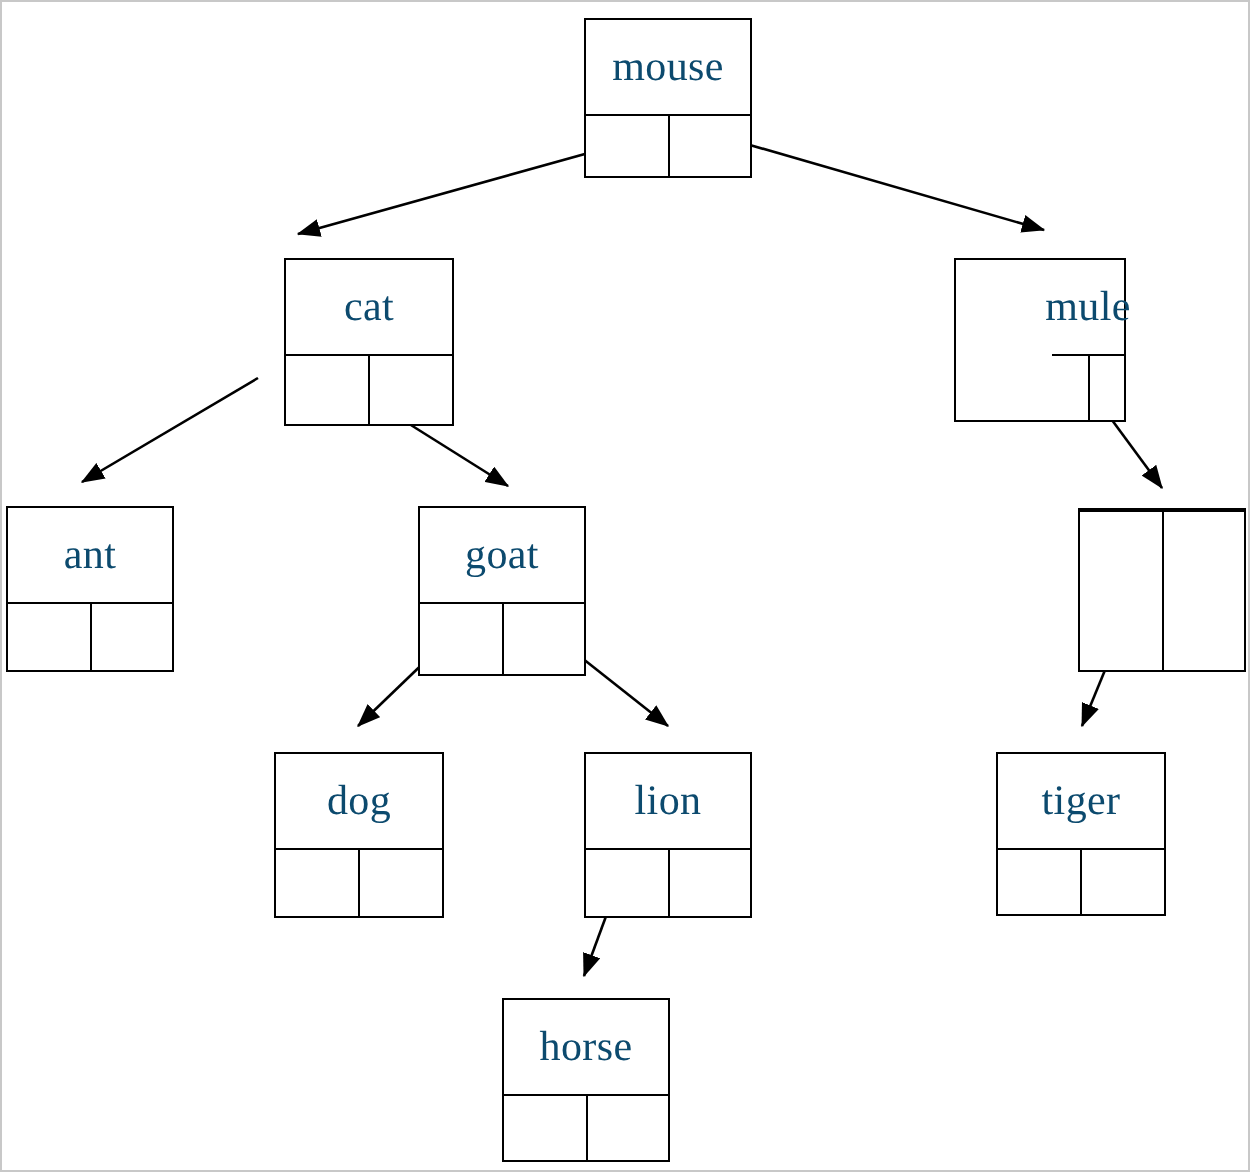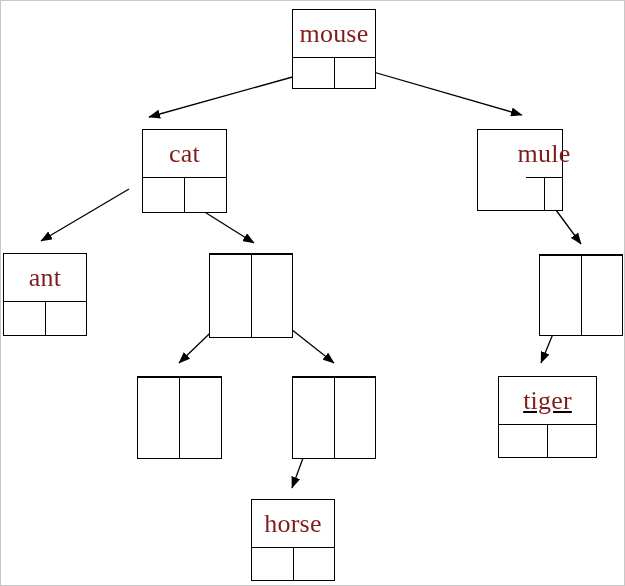--- a/index.html
+++ b/index.html
@@ -32,22 +32,22 @@
     background: #ffffff;
     display: flex;
     flex-direction: column;
   }
   .node-label {
     flex: 0 0 auto;
     height: 47px;
     display: flex;
     align-items: center;
     justify-content: center;
-    font-size: 26px;
-    color: #7f1d1d;
+    font-size: 21px;
+    color: #0c4a6e;
     letter-spacing: 0.2px;
     white-space: nowrap;
   }
   .node-pointers {
     flex: 1 1 auto;
     display: flex;
     border-top: 1.4px solid #000000;
   }
   .ptr {
     flex: 1 1 50%;
@@ -104,44 +104,47 @@
         </div>
       </div>
       <div class="node" style="left: 2px; top: 252px; width: 84px; height: 83px;">
         <div class="node-label">ant</div>
         <div class="node-pointers">
           <div class="ptr left"></div>
           <div class="ptr right"></div>
         </div>
       </div>
       <div class="node" style="left: 208px; top: 252px; width: 84px; height: 85px;">
+        <div class="node-label">goat</div>
         <div class="node-pointers">
           <div class="ptr left"></div>
           <div class="ptr right"></div>
         </div>
       </div>
       <div class="node" style="left: 538px; top: 253px; width: 84px; height: 82px;">
         <div class="node-pointers">
           <div class="ptr left"></div>
           <div class="ptr right"></div>
         </div>
       </div>
       <div class="node" style="left: 136px; top: 375px; width: 85px; height: 83px;">
+        <div class="node-label">dog</div>
         <div class="node-pointers">
           <div class="ptr left"></div>
           <div class="ptr right"></div>
         </div>
       </div>
       <div class="node" style="left: 291px; top: 375px; width: 84px; height: 83px;">
+        <div class="node-label">lion</div>
         <div class="node-pointers">
           <div class="ptr left"></div>
           <div class="ptr right"></div>
         </div>
       </div>
-      <div class="node" style="left: 497px; top: 375px; width: 99px; height: 82px; text-decoration: underline;">
+      <div class="node" style="left: 497px; top: 375px; width: 85px; height: 82px;">
         <div class="node-label">tiger</div>
         <div class="node-pointers">
           <div class="ptr left"></div>
           <div class="ptr right"></div>
         </div>
       </div>
       <div class="node" style="left: 250px; top: 498px; width: 84px; height: 82px;">
         <div class="node-label">horse</div>
         <div class="node-pointers">
           <div class="ptr left"></div>

